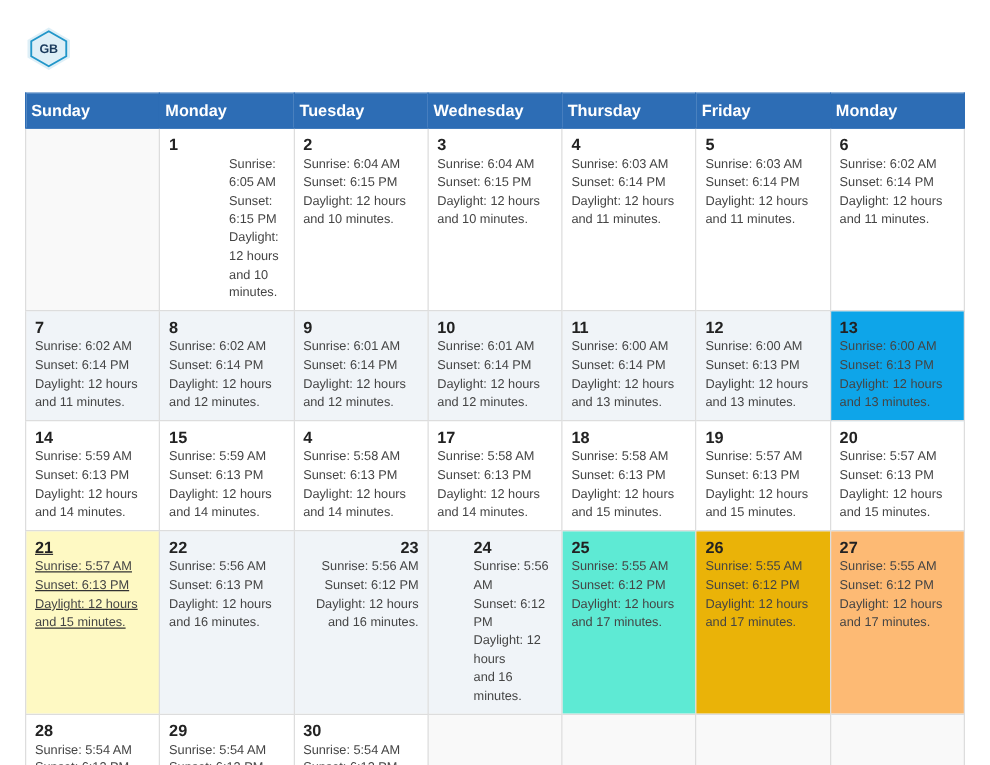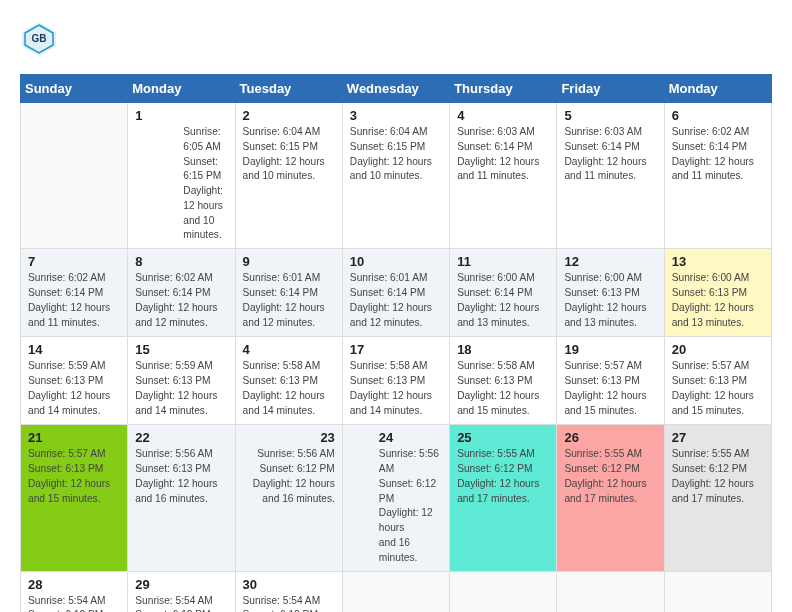--- a/index.html
+++ b/index.html
@@ -195,21 +195,21 @@
 Daylight: 12 hours
 and 13 minutes.</div>
         </td>
         <td style="background: rgb(240, 244, 248);">
           <span class="day-num">12</span>
           <div class="day-info" style="white-space: pre-line;">Sunrise: 6:00 AM
 Sunset: 6:13 PM
 Daylight: 12 hours
 and 13 minutes.</div>
         </td>
-        <td style="background: #fef9c3;">
+        <td style="background: #0ea5e9;">
           <span class="day-num">13</span>
           <div class="day-info" style="white-space: pre-line;">Sunrise: 6:00 AM
 Sunset: 6:13 PM
 Daylight: 12 hours
 and 13 minutes.</div>
         </td>
       </tr>
       <tr>
         <td>
           <span class="day-num">14</span>
@@ -255,21 +255,21 @@
         </td>
         <td>
           <span class="day-num">20</span>
           <div class="day-info" style="white-space: pre-line;">Sunrise: 5:57 AM
 Sunset: 6:13 PM
 Daylight: 12 hours
 and 15 minutes.</div>
         </td>
       </tr>
       <tr>
-        <td style="background: #84cc16;">
+        <td style="background: #fef9c3; text-decoration: underline;">
           <span class="day-num">21</span>
           <div class="day-info" style="white-space: pre-line;">Sunrise: 5:57 AM
 Sunset: 6:13 PM
 Daylight: 12 hours
 and 15 minutes.</div>
         </td>
         <td style="background: rgb(240, 244, 248);">
           <span class="day-num">22</span>
           <div class="day-info" style="white-space: pre-line;">Sunrise: 5:56 AM
 Sunset: 6:13 PM
@@ -290,28 +290,28 @@
 Daylight: 12 hours
 and 16 minutes.</div>
         </td>
         <td style="background: #5eead4;">
           <span class="day-num">25</span>
           <div class="day-info" style="white-space: pre-line;">Sunrise: 5:55 AM
 Sunset: 6:12 PM
 Daylight: 12 hours
 and 17 minutes.</div>
         </td>
-        <td style="background: #fca5a5;">
+        <td style="background: #eab308;">
           <span class="day-num">26</span>
           <div class="day-info" style="white-space: pre-line;">Sunrise: 5:55 AM
 Sunset: 6:12 PM
 Daylight: 12 hours
 and 17 minutes.</div>
         </td>
-        <td style="background: #e5e5e5; margin-top: 48px;">
+        <td style="background: #fdba74; margin-top: 48px;">
           <span class="day-num">27</span>
           <div class="day-info" style="white-space: pre-line;">Sunrise: 5:55 AM
 Sunset: 6:12 PM
 Daylight: 12 hours
 and 17 minutes.</div>
         </td>
       </tr>
       <tr>
         <td>
           <span class="day-num">28</span>

